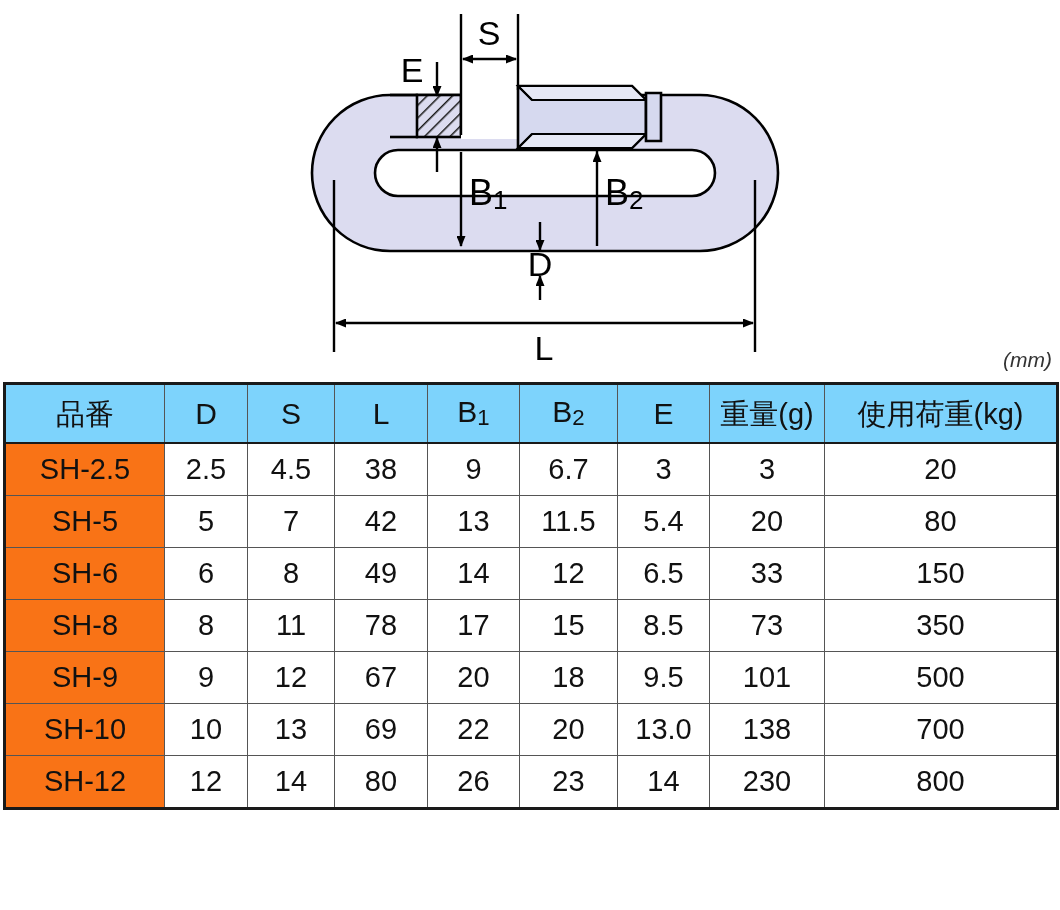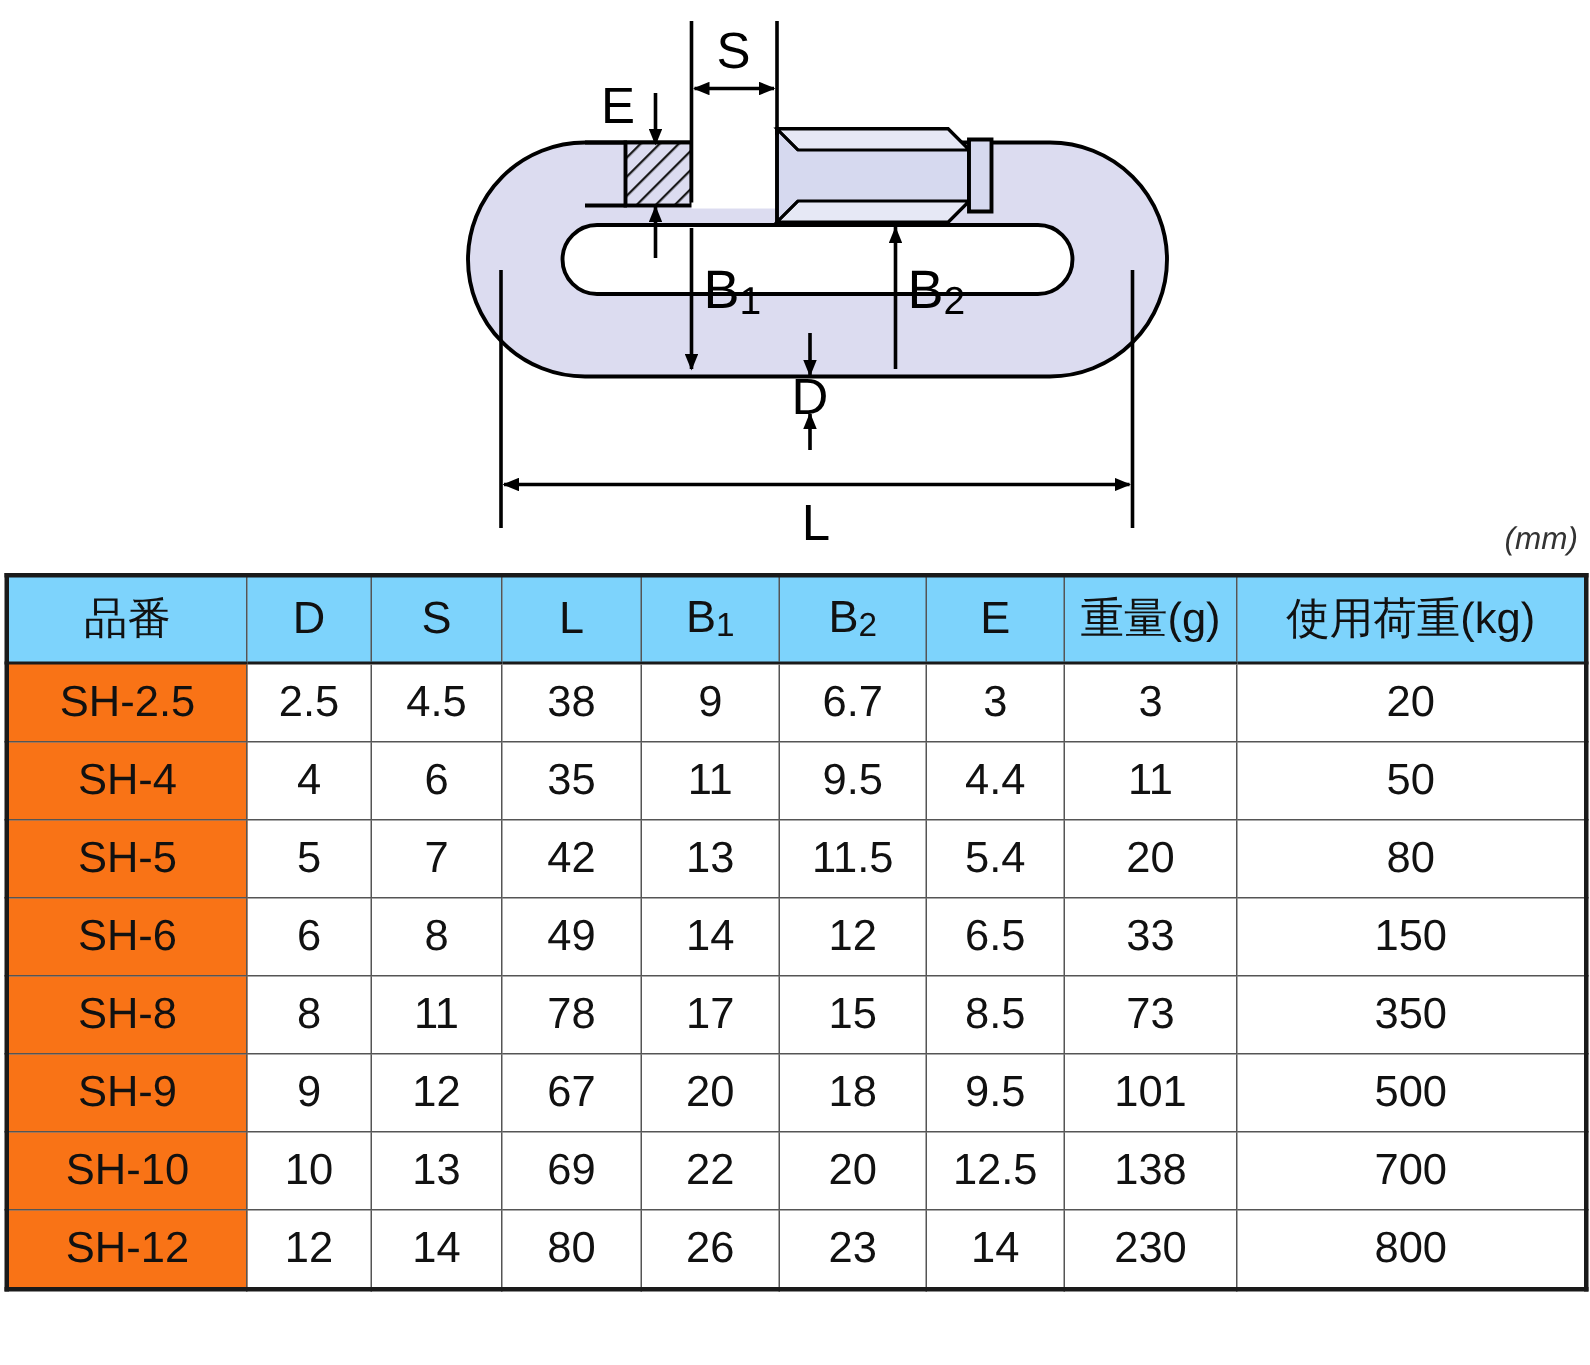--- a/index.html
+++ b/index.html
@@ -240,31 +240,20 @@
           <td>2.5</td>
           <td>4.5</td>
           <td>38</td>
           <td>9</td>
           <td>6.7</td>
           <td>3</td>
           <td>3</td>
           <td>20</td>
         </tr>
         <tr>
-          <td class="partno">SH-4</td>
-          <td>4</td>
-          <td>6</td>
-          <td>35</td>
-          <td>11</td>
-          <td>9.5</td>
-          <td>4.4</td>
-          <td>11</td>
-          <td>50</td>
-        </tr>
-        <tr>
           <td class="partno">SH-5</td>
           <td>5</td>
           <td>7</td>
           <td>42</td>
           <td>13</td>
           <td>11.5</td>
           <td>5.4</td>
           <td>20</td>
           <td>80</td>
         </tr>
@@ -301,21 +290,21 @@
           <td>101</td>
           <td>500</td>
         </tr>
         <tr>
           <td class="partno">SH-10</td>
           <td>10</td>
           <td>13</td>
           <td>69</td>
           <td>22</td>
           <td>20</td>
-          <td>12.5</td>
+          <td>13.0</td>
           <td>138</td>
           <td>700</td>
         </tr>
         <tr>
           <td class="partno">SH-12</td>
           <td>12</td>
           <td>14</td>
           <td>80</td>
           <td>26</td>
           <td>23</td>

